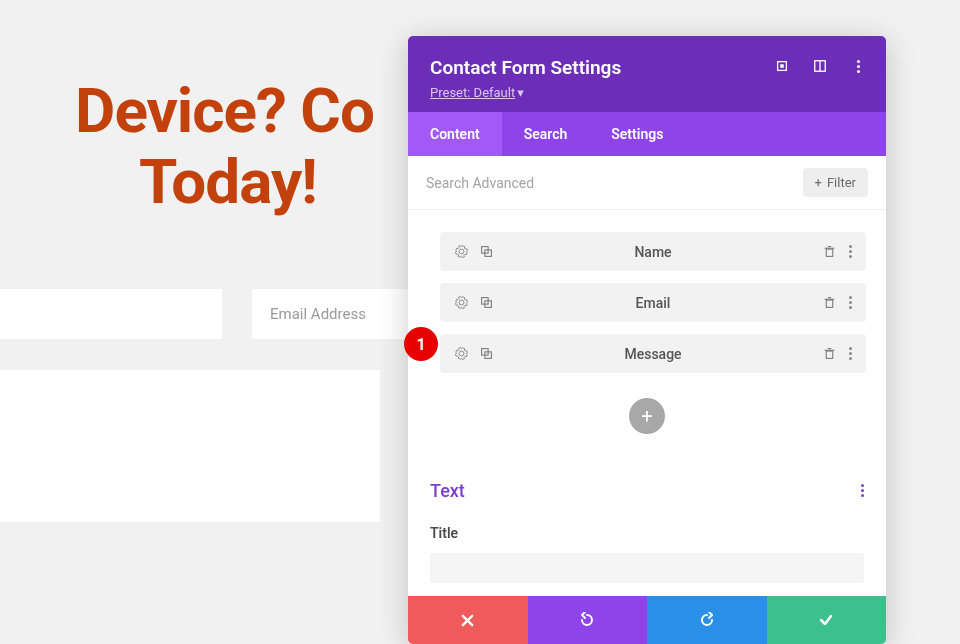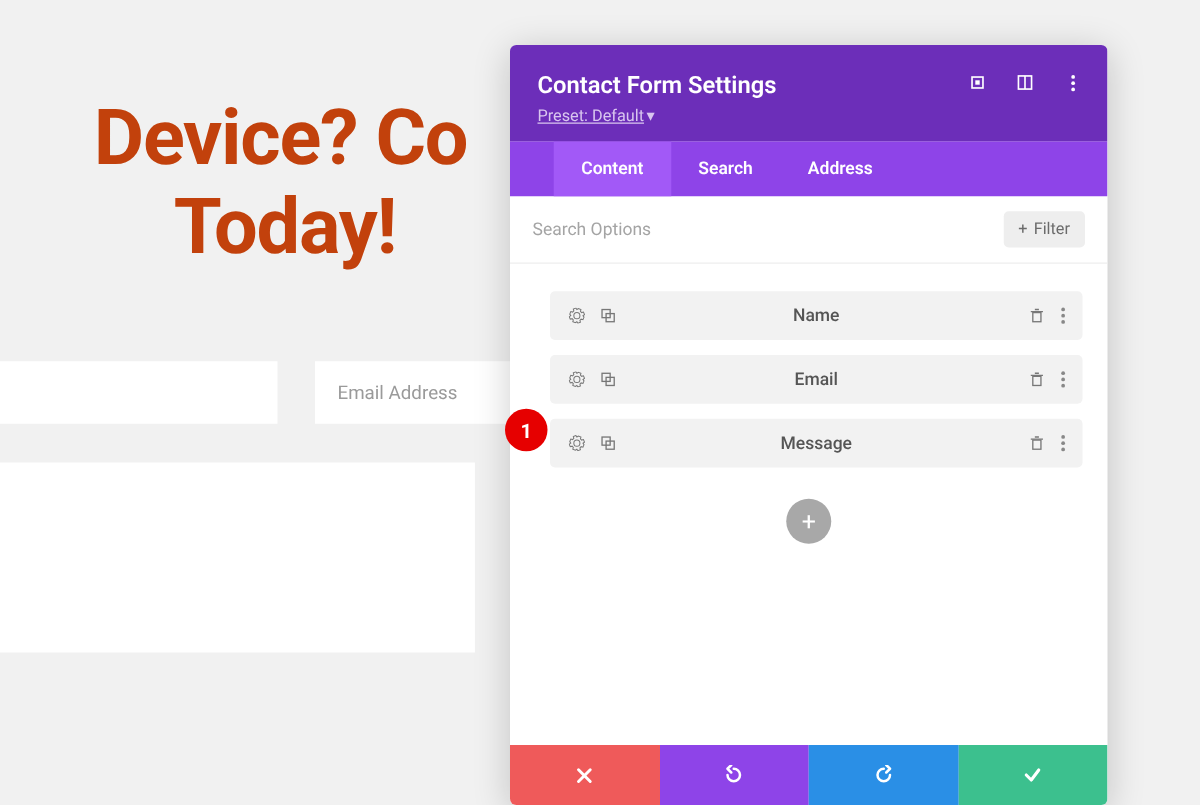--- a/index.html
+++ b/index.html
@@ -19,21 +19,21 @@
     .modal-preset { font-size: 13px; color: #d9c6ef; margin-top: 6px; text-decoration: underline; }
     .modal-preset-caret { display: inline-block; margin-left: 2px; }
     .modal-header-icons { position: absolute; top: 22px; right: 20px; display: flex; gap: 22px; align-items: center; }
     .header-icon { width: 16px; height: 16px; display: flex; align-items: center; justify-content: center; cursor: pointer; }
     .header-icon svg { fill: #fff; }
     .header-dots { display: flex; flex-direction: column; gap: 2px; }
     .header-dots span { width: 3px; height: 3px; background: #fff; border-radius: 50%; }
     
     .tabs { background: #8e44e8; display: flex; }
     .tab { padding: 14px 22px; color: #fff; font-size: 14px; font-weight: 600; cursor: pointer; }
-    .tab.active { background: #a259f7; margin-left: 35px; }
+    .tab.active { background: #a259f7; }
     
     .search-row { display: flex; align-items: center; justify-content: space-between; padding: 12px 18px; border-bottom: 1px solid #eee; }
     .search-placeholder { color: #a4a4a4; font-size: 14px; }
     .filter-btn { background: #eeeeee; color: #6b6b6b; padding: 7px 12px; border-radius: 4px; font-size: 13px; display: flex; align-items: center; gap: 5px; cursor: pointer; }
     
     .content-area { flex: 1; overflow-y: auto; padding-bottom: 10px; position: relative; }
     .content-area::-webkit-scrollbar { width: 6px; }
     .content-area::-webkit-scrollbar-thumb { background: #555; border-radius: 3px; }
     
     .fields-list { padding: 22px 20px 10px 32px; display: flex; flex-direction: column; gap: 12px; text-align: center; }
@@ -105,25 +105,25 @@
             <span></span>
             <span></span>
           </div>
       </div>
     </div>
   </div>
 
   <div class="tabs">
     <div class="tab active">Content</div>
     <div class="tab">Search</div>
-    <div class="tab">Address</div>
+    <div class="tab">Settings</div>
   </div>
 
   <div class="search-row">
-    <div class="search-placeholder">Search Options</div>
+    <div class="search-placeholder">Search Advanced</div>
     <div class="filter-btn">
       <span>+</span>
       <span>Filter</span>
     </div>
   </div>
 
   <div class="content-area">
     <div class="fields-list">
       <div class="field-row">
         <div class="field-left">
@@ -218,20 +218,32 @@
         </div>
       </div>
     </div>
 
     <div class="add-field">
       <div class="add-btn">
           <span>+</span>
         </div>
     </div>
 
+    <div class="section-text">
+      <div class="section-title-row">
+        <div class="section-title">Text</div>
+        <div class="section-dots">
+            <span></span>
+            <span></span>
+            <span></span>
+          </div>
+      </div>
+      <div class="field-title-label">Title</div>
+      <div class="title-input"></div>
+    </div>
   </div>
 
   <div class="modal-footer">
     <div class="footer-btn cancel">
       <svg viewBox="0 0 16 16" width="15" height="15">
           <line x1="3" y1="3" x2="13" y2="13" stroke="#fff" stroke-width="2.5" stroke-linecap="round"></line>
           <line x1="13" y1="3" x2="3" y2="13" stroke="#fff" stroke-width="2.5" stroke-linecap="round"></line>
         </svg>
     </div>
     <div class="footer-btn undo">

